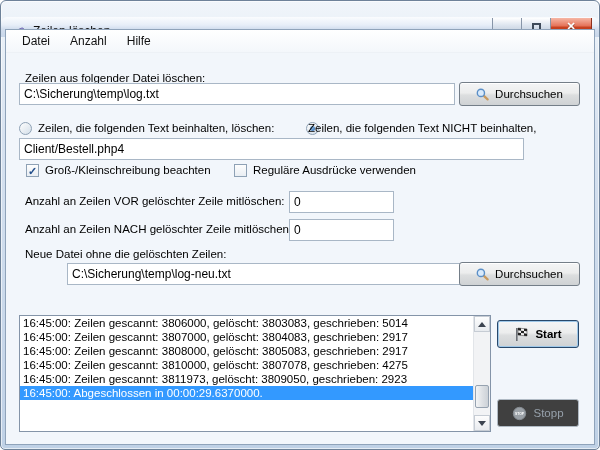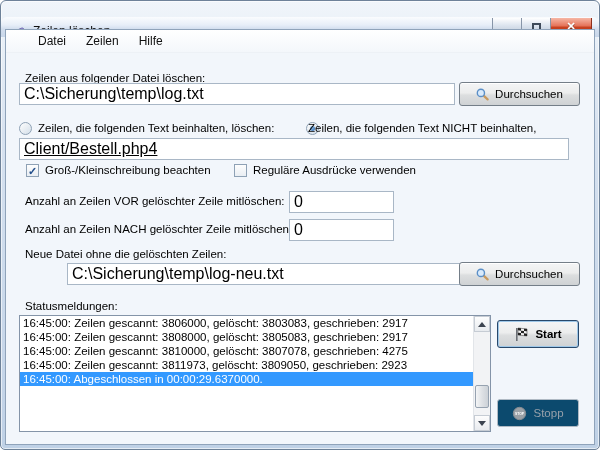--- a/index.html
+++ b/index.html
@@ -20,34 +20,34 @@
   .winbtn.max{width:29px;border-left:none;border-color:#8795a8;background:linear-gradient(#ffffff,#dbe3ee 45%,#b9c6d6);}
   .winbtn.close{width:41px;border-left:none;border-radius:0 0 4px 0;border-color:#8e2f1c;
                 background:linear-gradient(#f6b7a6,#e5755b 45%,#c8411f 55%,#b23a1d);color:#fff;}
   .glyph-min{width:9px;height:3px;background:#3e4a59;margin-top:7px;}
   .glyph-max{width:9px;height:8px;border:2px solid #3e4a59;background:transparent;}
   .glyph-close{font-size:11px;font-weight:bold;color:#fff;text-shadow:0 1px 1px rgba(0,0,0,.45);}
 
   
   .client{position:absolute;left:4px;top:28px;right:4px;bottom:4px;background:#f2f6fb;border:1px solid #8fa3ba;}
   .menubar{position:absolute;left:0;top:0;right:0;height:23px;background:linear-gradient(#ffffff,#f4f7fb);
-           display:flex;align-items:center;padding-left:22px;border-bottom:1px solid #edf1f6;}
+           display:flex;align-items:center;padding-left:6px;border-bottom:1px solid #edf1f6;}
   .menu-item{font-size:12px;color:#111;padding:3px 10px;cursor:default;}
 
   .lbl{position:absolute;font-size:11.5px;color:#000;white-space:nowrap;}
   .tb{position:absolute;height:22px;border:1px solid #a9b7c6;background:#fff;font-family:"Liberation Sans",sans-serif;
-      font-size:16px;color:#000;padding:0 4px;outline:none;}
+      font-size:12px;color:#000;padding:0 4px;outline:none;}
 
   .btn{position:absolute;height:24px;border:1px solid #747e88;border-radius:3px;cursor:pointer;
        background:linear-gradient(to bottom,#f4f5f6,#eceded 45%,#dcdedf 55%,#cfd2d4);
        display:flex;align-items:center;justify-content:center;gap:6px;font-size:11.5px;color:#000;
        box-shadow:inset 0 1px 0 #fff;}
   .btn .bico{display:flex;align-items:center;}
   .btn.default{border-color:#28486b;box-shadow:inset 0 0 0 1px #9ec7e8, inset 0 1px 0 #fff;font-weight:bold;}
-  .btn.disabled{border-color:#b0bac4;background:#0c4a6e;color:#96a0aa;box-shadow:none;cursor:default;}
+  .btn.disabled{border-color:#b0bac4;background:#404040;color:#96a0aa;box-shadow:none;cursor:default;}
 
   .radio{position:absolute;width:13px;height:13px;border:1px solid #8ea1b5;border-radius:50%;
          background:linear-gradient(135deg,#fdfdfd,#d4dfe9);cursor:pointer;}
   .radio.checked::after{content:"";position:absolute;left:3px;top:3px;width:5px;height:5px;border-radius:50%;
          background:radial-gradient(circle at 35% 35%,#8ec0ec,#2a62a8);}
   .check{position:absolute;width:13px;height:13px;border:1px solid #8ea1b5;background:linear-gradient(#fdfdfd,#e9eef3);
          cursor:pointer;font-size:11px;line-height:12px;text-align:center;color:#234f8c;font-weight:bold;}
 
   
   .listbox{position:absolute;left:13px;top:285px;width:472px;height:117px;border:1px solid #8494a8;background:#fff;overflow:hidden;}
@@ -87,21 +87,21 @@
       <div class="winbtn close">
           <span class="glyph-close">✕</span>
         </div>
     </div>
   </div>
 
   <div class="client">
 
     <div class="menubar">
       <span class="menu-item">Datei</span>
-      <span class="menu-item">Zeilen</span>
+      <span class="menu-item">Anzahl</span>
       <span class="menu-item">Hilfe</span>
     </div>
 
     <div class="lbl" style="left:19px;top:34px;margin-top:8px;">Zeilen aus folgender Datei löschen:</div>
     <input class="tb" style="left: 13px; top: 53px; width: 436px;" value="C:\Sicherung\temp\log.txt">
     <div class="btn" style="left:453px;top:52px;width:121px;">
       <span class="bico">
         <svg width="13" height="13" viewBox="0 0 13 13">
           <line x1="7.6" y1="7.6" x2="11.6" y2="11.4" stroke="#c89a5f" stroke-width="2.2" stroke-linecap="round"></line>
           <circle cx="4.9" cy="4.9" r="3.6" fill="#d9eafb" stroke="#5b8fc7" stroke-width="1.4"></circle>
@@ -112,21 +112,21 @@
 
     <div>
       <span class="radio" style="left:13px;top:92px;"></span>
       <span class="lbl" style="left:32px;top:92px;">Zeilen, die folgenden Text beinhalten, löschen:</span>
     </div>
     <div>
       <span class="radio checked" style="left:300px;top:92px;"></span>
       <span class="lbl" style="left:302px;top:92px;">Zeilen, die folgenden Text NICHT beinhalten,</span>
     </div>
 
-    <input class="tb" style="left: 13px; top: 108px; width: 550px; text-decoration: underline;" value="Client/Bestell.php4">
+    <input class="tb" style="left: 13px; top: 108px; width: 505px;" value="Client/Bestell.php4">
 
     <div>
       <span class="check" style="left:20px;top:134px;">✓</span>
       <span class="lbl" style="left:39px;top:134px;">Groß-/Kleinschreibung beachten</span>
     </div>
     <div>
       <span class="check" style="left:228px;top:134px;"></span>
       <span class="lbl" style="left:247px;top:134px;">Reguläre Ausdrücke verwenden</span>
     </div>
 
@@ -140,23 +140,23 @@
     <div class="btn" style="left:453px;top:232px;width:121px;">
       <span class="bico">
         <svg width="13" height="13" viewBox="0 0 13 13">
           <line x1="7.6" y1="7.6" x2="11.6" y2="11.4" stroke="#c89a5f" stroke-width="2.2" stroke-linecap="round"></line>
           <circle cx="4.9" cy="4.9" r="3.6" fill="#d9eafb" stroke="#5b8fc7" stroke-width="1.4"></circle>
         </svg>
       </span>
       <span>Durchsuchen</span>
     </div>
 
-    <div class="lbl" style="left:19px;top:270px;">Statusmeldungen:</div>
     <div class="listbox">
-      <div class="listrow">16:45:00: Zeilen gescannt: 3806000, gelöscht: 3803083, geschrieben: 2917</div>
+      <div class="listrow">16:45:00: Zeilen gescannt: 3806000, gelöscht: 3803083, geschrieben: 5014</div>
+      <div class="listrow">16:45:00: Zeilen gescannt: 3807000, gelöscht: 3804083, geschrieben: 2917</div>
       <div class="listrow">16:45:00: Zeilen gescannt: 3808000, gelöscht: 3805083, geschrieben: 2917</div>
       <div class="listrow">16:45:00: Zeilen gescannt: 3810000, gelöscht: 3807078, geschrieben: 4275</div>
       <div class="listrow">16:45:00: Zeilen gescannt: 3811973, gelöscht: 3809050, geschrieben: 2923</div>
       <div class="listrow selected">16:45:00: Abgeschlossen in 00:00:29.6370000.</div>
       <div class="vscroll">
         <div class="sbtn up">
             <div class="tri-up"></div>
           </div>
         <div class="sthumb"></div>
         <div class="sbtn down">

